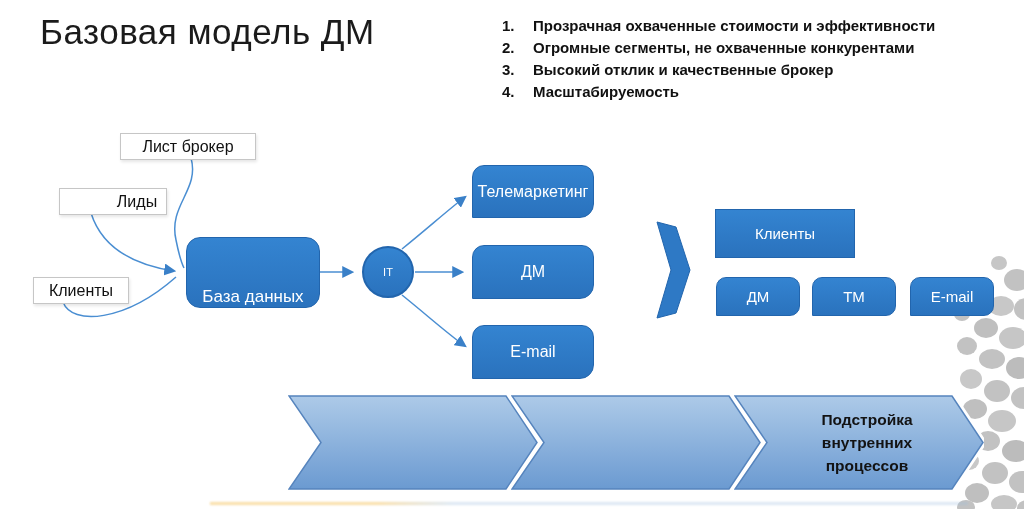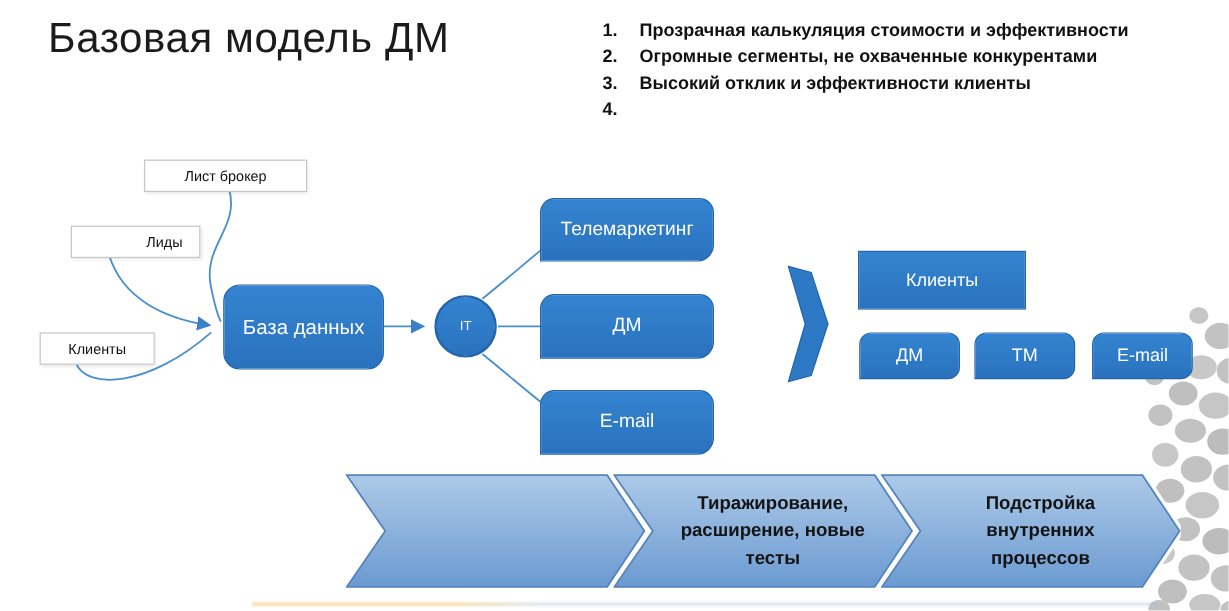--- a/index.html
+++ b/index.html
@@ -12,32 +12,32 @@
     font-size:35px; font-weight:400; letter-spacing:.5px; color:#1b1b1b;
   }
   .benefits { position:absolute; left:502px; top:15px; width:480px; }
   .benefit { display:flex; font-size:15px; font-weight:bold; color:#111; line-height:22px; }
   .benefit .num { width:31px; flex:0 0 31px; }
 
   .whitebox {
     position:absolute; background:#fff; border:1px solid #c6c6c6;
     box-shadow:1px 2px 3px rgba(0,0,0,.10);
     display:flex; align-items:center; justify-content:center;
-    font-size:12px; color:#111;
+    font-size:16px; color:#111;
   }
   .bluebox {
     position:absolute;
     background:linear-gradient(180deg,#3484d1,#2a72bd);
     border:1px solid #2265ad; color:#fff;
     display:flex; align-items:center; justify-content:center;
     box-sizing:border-box; font-size:16px;
   }
-  .db   { left:186px; top:237px; width:134px; height:71px; border-radius:14px; font-size:17px; }
+  .db   { left:186px; top:237px; width:134px; height:71px; border-radius:14px; font-size:17px;align-items:flex-end; }
   .it   { left:362px; top:246px; width:52px; height:52px; border-radius:50%; border-width:2px; font-size:11px; }
-  .chan { left:450px; width:145px; border-radius:12px 12px 14px 0; }
+  .chan { left:472px; width:122px; border-radius:12px 12px 14px 0; }
   .chan1 { top:165px; height:53px; }
   .chan2 { top:245px; height:54px; }
   .chan3 { top:325px; height:54px; }
   .res-top { left:715px; top:209px; width:140px; height:49px; border-radius:0; font-size:15px; }
   .res-sm  { top:277px; width:84px; height:39px; border-radius:10px 10px 10px 0; font-size:15px; }
   .lbl-listbroker { left:120px; top:133px; width:134px; height:25px; }
   .lbl-leads      { left:59px;  top:188px; width:58px;  height:25px;padding-left:48px; }
   .lbl-clients    { left:33px;  top:277px; width:94px;  height:25px; }
 
   .overlay { position:absolute; left:0; top:0; pointer-events:none; }
@@ -61,32 +61,33 @@
 </head>
 <body>
 
 <div class="slide">
 
   <h1 class="title">Базовая модель ДМ</h1>
 
   <div class="benefits">
     <div class="benefit">
       <span class="num">1.</span>
-      <span>Прозрачная калькуляция стоимости и эффективности</span>
+      <span>Прозрачная охваченные стоимости и эффективности</span>
     </div>
     <div class="benefit">
       <span class="num">2.</span>
       <span>Огромные сегменты, не охваченные конкурентами</span>
     </div>
     <div class="benefit">
       <span class="num">3.</span>
-      <span>Высокий отклик и эффективности клиенты</span>
+      <span>Высокий отклик и качественные брокер</span>
     </div>
     <div class="benefit">
       <span class="num">4.</span>
+      <span>Масштабируемость</span>
     </div>
   </div>
 
   <svg class="overlay" width="1024" height="509" viewBox="0 0 1024 509">
     <defs>
       <marker id="ah" markerWidth="8" markerHeight="8" refX="6.5" refY="4" orient="auto">
         <path d="M0,0 L8,4 L0,8 z" fill="#3a80c8"></path>
       </marker>
     </defs>
     <g stroke="#4a8ed2" stroke-width="1.5" fill="none">
@@ -185,21 +186,20 @@
   <div class="step step3">
     <svg width="250" height="95" viewBox="0 0 250 95">
       <defs>
           <linearGradient id="gb3" x1="0" y1="0" x2="0" y2="1">
         <stop offset="0" stop-color="#adcae8"></stop>
             <stop offset="1" stop-color="#6b9ad1"></stop>
       </linearGradient>
         </defs>
       <polygon points="1,1 218,1 249,47.5 218,94 1,94 33,47.5" fill="url(#gb3)" stroke="#5684bd" stroke-width="1.5"></polygon>
     </svg>
-    <div class="step-label">Тиражирование, расширение, новые тесты</div>
   </div>
 
   <div class="step step4">
     <svg width="250" height="95" viewBox="0 0 250 95">
       <defs>
           <linearGradient id="gb4" x1="0" y1="0" x2="0" y2="1">
         <stop offset="0" stop-color="#adcae8"></stop>
             <stop offset="1" stop-color="#6b9ad1"></stop>
       </linearGradient>
         </defs>

